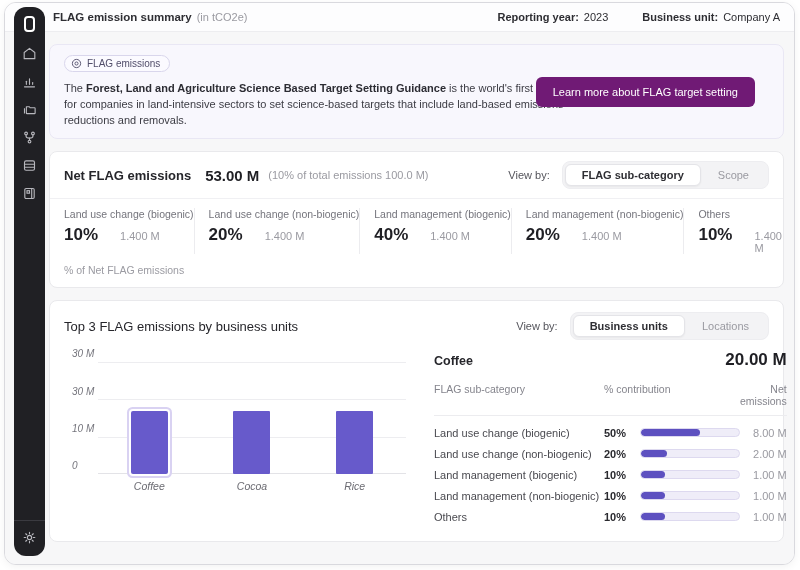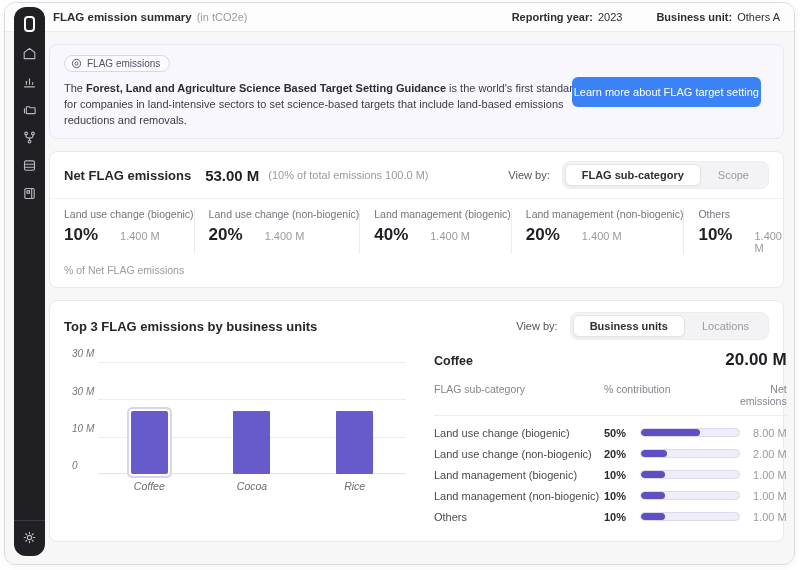--- a/index.html
+++ b/index.html
@@ -26,22 +26,22 @@
   .content { position:absolute; top:29px; left:0; right:0; bottom:0; background:#f7f7f8; padding:12px 10px 0 44px; }
 
   .card { background:#fff; border:1px solid #e9e9ec; border-radius:8px; margin-bottom:12px; }
 
   
   .banner { background:#f8f7fd; border:1px solid #e9e7f4; border-radius:8px; padding:10px 14px; position:relative; margin-bottom:12px; }
   .badge { display:inline-flex; align-items:center; gap:5px; border:1px solid #d9d6ec; border-radius:999px; padding:2px 9px 2px 6px;
            font-size:10px; color:#524e6b; background:#fbfaff; }
   .banner p { font-size:11px; line-height:16px; color:#3c3c44; margin-top:7px; width:520px; }
   .banner p b { font-weight:bold; color:#2c2c33; }
-  .cta-btn { position:absolute; right:22px; top:50%; transform:translateY(-50%); background:#3b82f6; color:#fff; border:none;
-             font-size:11px; font-family:inherit; padding:9px 2px; border-radius:6px; cursor:pointer; }
+  .cta-btn { position:absolute; right:28px; top:50%; transform:translateY(-50%); background:#701a75; color:#fff; border:none;
+             font-size:11px; font-family:inherit; padding:9px 17px; border-radius:6px; cursor:pointer; }
 
   
   .viewby { margin-left:auto; display:flex; align-items:center; gap:12px; }
   .viewby-label { font-size:11px; color:#55555c; }
   .segmented { display:flex; background:#f3f3f5; border:1px solid #ededf0; border-radius:8px; padding:2px; }
   .segment { font-size:11px; color:#9a9aa1; padding:5px 17px; border-radius:6px; cursor:pointer; white-space:nowrap; }
   .segment.active { background:#fff; color:#2e2e33; font-weight:bold; border:1px solid #e4e4e8; box-shadow:0 1px 2px rgba(0,0,0,.05); padding:4px 16px; }
 
   
   .card-head { display:flex; align-items:center; padding:9px 14px;justify-content:center; }
@@ -52,21 +52,21 @@
   .stat { flex:1; padding-left:14px; border-left:1px solid #ececef; }
   .stat:first-child { padding-left:0; border-left:none; }
   .stat .s-label { font-size:10.5px; color:#74747c; margin-bottom:5px; white-space:nowrap; }
   .stat .s-nums { display:flex; align-items:baseline; gap:22px; }
   .stat .s-pct { font-size:17px; font-weight:bold; color:#1f1f24; }
   .stat .s-val { font-size:11px; color:#9a9aa1; }
   .footnote { font-size:10.5px; color:#9b9ba2; padding:8px 14px 11px; }
 
   
   .card2-head { display:flex; align-items:center; padding:11px 14px 4px; }
-  .card2-head .h-title { font-size:13px; font-weight:bold; color:#26262b; }
+  .card2-head .h-title { font-size:13px; font-weight:normal; color:#26262b; }
   .card2-body { display:flex; padding:2px 14px 14px; }
 
   
   .chart { width:352px; position:relative; height:152px; flex:none;font-style:italic; }
   .plot { position:absolute; left:34px; right:10px; top:16px; height:112px; }
   .gridline { position:absolute; left:0; right:0; height:1px; background:#ededf0; }
   .gridline.axis { background:#e3e3e7; }
   .ytick { position:absolute; left:8px; font-size:10px; color:#74747c; }
   .bars { position:absolute; left:0; right:0; bottom:0; top:0; display:flex; justify-content:space-around; align-items:flex-end; }
   .bar { width:37px; background:#675acb; border-radius:1px; }
@@ -92,21 +92,21 @@
 </head>
 <body>
 
 <div class="frame">
 
   <div class="topbar">
     <span class="title">FLAG emission summary</span>
     <span class="title-suffix">(in tCO2e)</span>
     <div class="topbar-right">
       <span class="kv"><b>Reporting year:</b><span>2023</span></span>
-      <span class="kv"><b>Business unit:</b><span>Others A</span></span>
+      <span class="kv"><b>Business unit:</b><span>Company A</span></span>
     </div>
   </div>
 
   <div class="content">
 
     <div class="banner">
       <span class="badge">
         <svg width="11" height="11" viewBox="0 0 24 24" fill="none" stroke="#524e6b" stroke-width="2">
             <circle cx="12" cy="12" r="9"></circle>
             <circle cx="12" cy="12" r="3.4"></circle>

